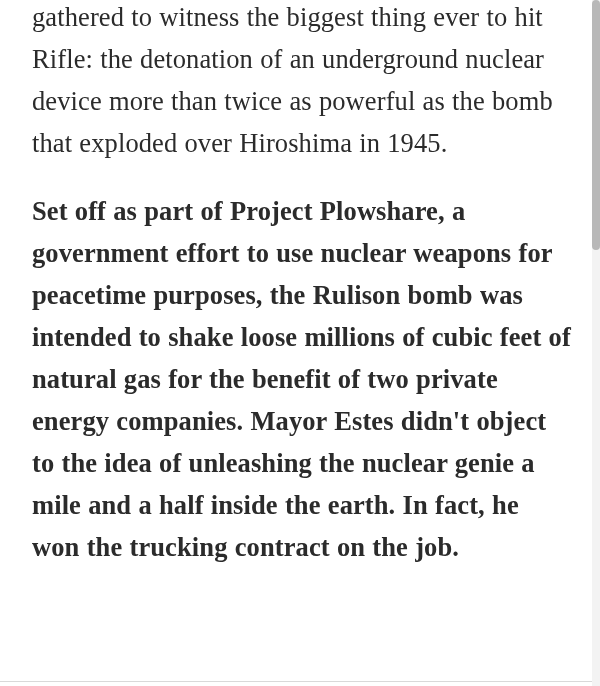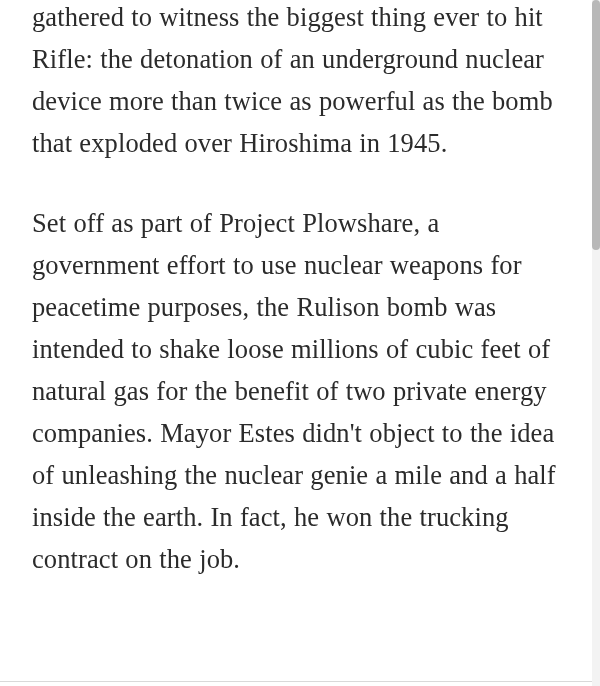--- a/index.html
+++ b/index.html
@@ -31,21 +31,22 @@
   }
   .para {
     color: #2b2b2b;
     font-size: 26.5px;
     line-height: 42px;
     letter-spacing: 0.1px;
     margin: 0 0 0 0;
     word-spacing: 0.5px;
   }
   .para + .para {
-    margin-top: 38px;
+    margin-top: 26px;
+    font-weight: bold;
   }
   .scroll-track {
     position: absolute;
     right: 0;
     top: 0;
     width: 8px;
     height: 686px;
     background: #f3f3f3;
   }
   .scroll-thumb {

